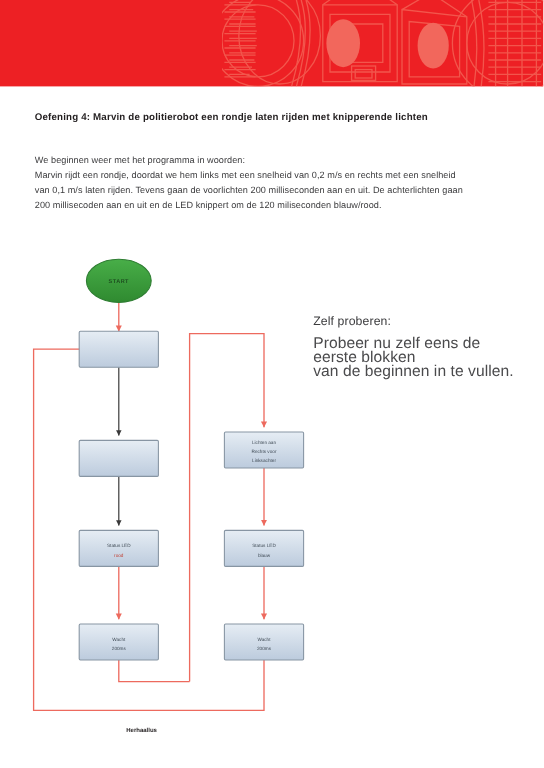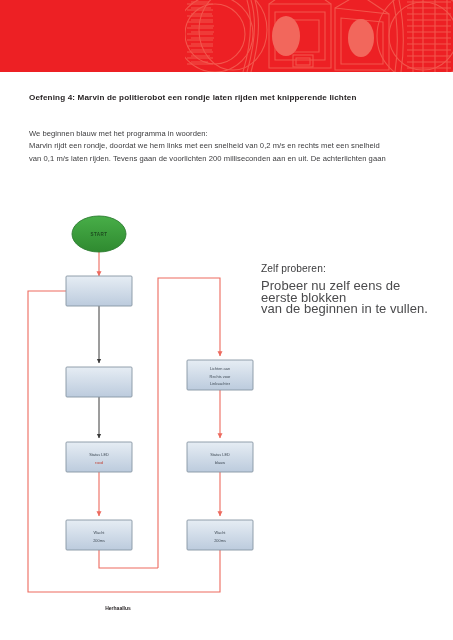--- a/index.html
+++ b/index.html
@@ -180,23 +180,24 @@
           <ellipse cx="101" cy="36" rx="14" ry="20"></ellipse>
           <ellipse cx="176" cy="38" rx="13" ry="19"></ellipse>
         </g>
       </svg>
     </div>
   </div>
 
   <div class="content">
     <div class="ex-title">Oefening 4: Marvin de politierobot een rondje laten rijden met knipperende lichten</div>
     <div class="body-text">
-      <p>We beginnen blauw met het programma in woorden:</p>
+      <p>We beginnen weer met het programma in woorden:</p>
       <p>Marvin rijdt een rondje, doordat we hem links met een snelheid van 0,2 m/s en rechts met een snelheid</p>
       <p>van 0,1 m/s laten rijden. Tevens gaan de voorlichten 200 milliseconden aan en uit. De achterlichten gaan</p>
+      <p>200 millisecoden aan en uit en de LED knippert om de 120 miliseconden blauw/rood.</p>
     </div>
   </div>
 
   <div class="note">
     <div class="note-title">Zelf proberen:</div>
     <div class="note-body">
       <div>Probeer nu zelf eens de eerste blokken</div>
       <div>van de beginnen in te vullen.</div>
     </div>
   </div>

